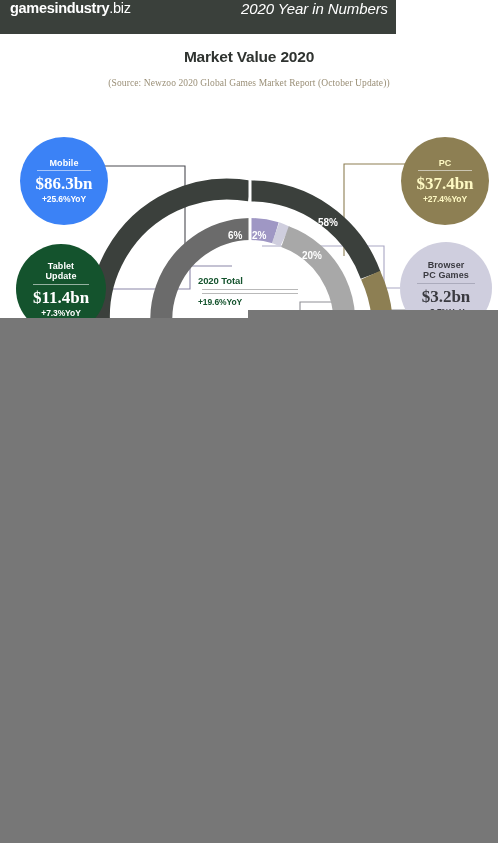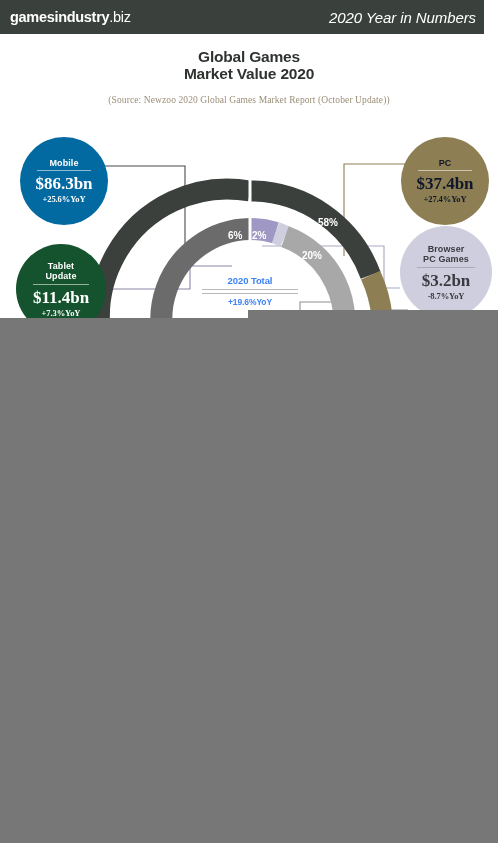--- a/index.html
+++ b/index.html
@@ -4,22 +4,22 @@
 <style>
   html,body{margin:0;padding:0;}
   body{
     width:498px;height:843px;
     background:#ffffff;
     font-family:"Liberation Sans", sans-serif;
     overflow:hidden;position:relative;
   }
   
   #topbar{
-    position:absolute;left:0;top:0;width:484px;height:34px;
-    background:#3a403b;display:flex;align-items:center;
+    position:absolute;left:0;top:0;width:396px;height:34px;
+    background:#3a403b;display:flex;
     justify-content:space-between;box-sizing:border-box;
     padding:0 8px 0 10px;
   }
   #logo{color:#ffffff;font-size:14.5px;letter-spacing:-.3px;white-space:nowrap;}
   #logo .b{font-weight:bold;}
   #logo .t{font-weight:normal;}
   #tagline{color:#ffffff;font-size:15px;white-space:nowrap;letter-spacing:-.1px;font-style:italic;}
 
   
   #chart-area{position:absolute;left:0;top:34px;width:498px;height:809px;background:#fff;}
@@ -36,44 +36,44 @@
   svg#donut{position:absolute;left:0;top:0;width:498px;height:809px;}
 
   
   .bubble{
     position:absolute;border-radius:50%;
     display:flex;flex-direction:column;align-items:center;justify-content:center;
     text-align:center;box-sizing:border-box;
   }
   .bubble .bname{font-size:9px;font-weight:bold;line-height:10.5px;letter-spacing:.1px;}
   .bubble .bval{font-size:17px;font-weight:bold;font-family:"Liberation Serif", serif;line-height:21px;}
-  .bubble .byoy{font-size:8.5px;font-weight:bold;letter-spacing:-.1px;font-family:Liberation Serif, serif;}
+  .bubble .byoy{font-size:8.5px;font-weight:bold;letter-spacing:-.1px;}
   .bubble .rule{height:1px;width:62%;opacity:.55;margin:2px 0;}
 
-  #b-mobile{left:20px;top:103px;width:88px;height:88px;background:#0369a1;color:#fff;}
+  #b-mobile{left:20px;top:103px;width:88px;height:88px;background:#3b82f6;color:#fff;}
   #b-mobile .rule{background:#fff;}
-  #b-pc{left:401px;top:103px;width:88px;height:88px;background:#8d7f53;color:#0f172a;}
+  #b-pc{left:401px;top:103px;width:88px;height:88px;background:#8d7f53;color:#fef9c3;}
   #b-pc .rule{background:#fff;}
   #b-tablet{left:16px;top:210px;width:90px;height:90px;background:#14532d;color:#fff;}
   #b-tablet .rule{background:#fff;}
-  #b-browser{left:400px;top:192px;width:92px;height:92px;background:#cfcede;color:#3a3a40;}
+  #b-browser{left:400px;top:208px;width:92px;height:92px;background:#cfcede;color:#3a3a40;}
   #b-browser .rule{background:#8e8ea0;}
 
   
   .pct{position:absolute;color:#ffffff;font-size:10px;font-weight:bold;white-space:nowrap;}
   #p49{left:126px;top:305px;}
   #p43{left:174px;top:305px;}
   #p6 {left:228px;top:196px;}
   #p2 {left:252px;top:196px;}
   #p20{left:302px;top:216px;}
   #p22{left:318px;top:183px;}
 
   
   #center-block{
-    position:absolute;left:198px;top:241px;width:104px;text-align:center;color:#3b82f6;
+    position:absolute;left:198px;top:241px;width:104px;text-align:left;color:#14532d;
   }
   #c-label{font-size:9.5px;font-weight:bold;letter-spacing:-.1px;}
   #c-rule1,#c-rule2{height:1px;background:#b9b9b9;margin:3px auto;width:92%;}
   #c-value{font-size:17px;font-weight:bold;font-family:"Liberation Serif", serif;line-height:20px;}
   #c-yoy{font-size:8.5px;font-weight:bold;letter-spacing:-.1px;}
 
   
   #occl-left{position:absolute;left:0;top:318px;width:248px;height:525px;background:#777777;}
   #occl-right{position:absolute;left:248px;top:310px;width:250px;height:533px;background:#777777;}
 </style>
@@ -83,21 +83,20 @@
 <div id="topbar">
   <div id="logo">
     <span class="b">gamesindustry</span><span class="t">.biz</span>
   </div>
   <div id="tagline">2020 Year in Numbers</div>
 </div>
 
 <div id="chart-area">
 
   <div id="title-block">
-    <div id="title-l1">Global Games</div>
     <div id="title-l2">Market Value 2020</div>
     <div id="source">(Source: Newzoo 2020 Global Games Market Report (October Update))</div>
   </div>
 
   <svg id="donut" viewBox="0 0 498 809">
 
     <g fill="none" stroke-width="1.1">
       <path d="M64,147 L64,132 L185,132 L185,210" stroke="#4a4a50"></path>
       <path d="M106,255 L190,255 L190,232 L232,232" stroke="#8a86a8"></path>
       <path d="M434,147 L434,130 L344,130 L344,222" stroke="#8d7f53"></path>

